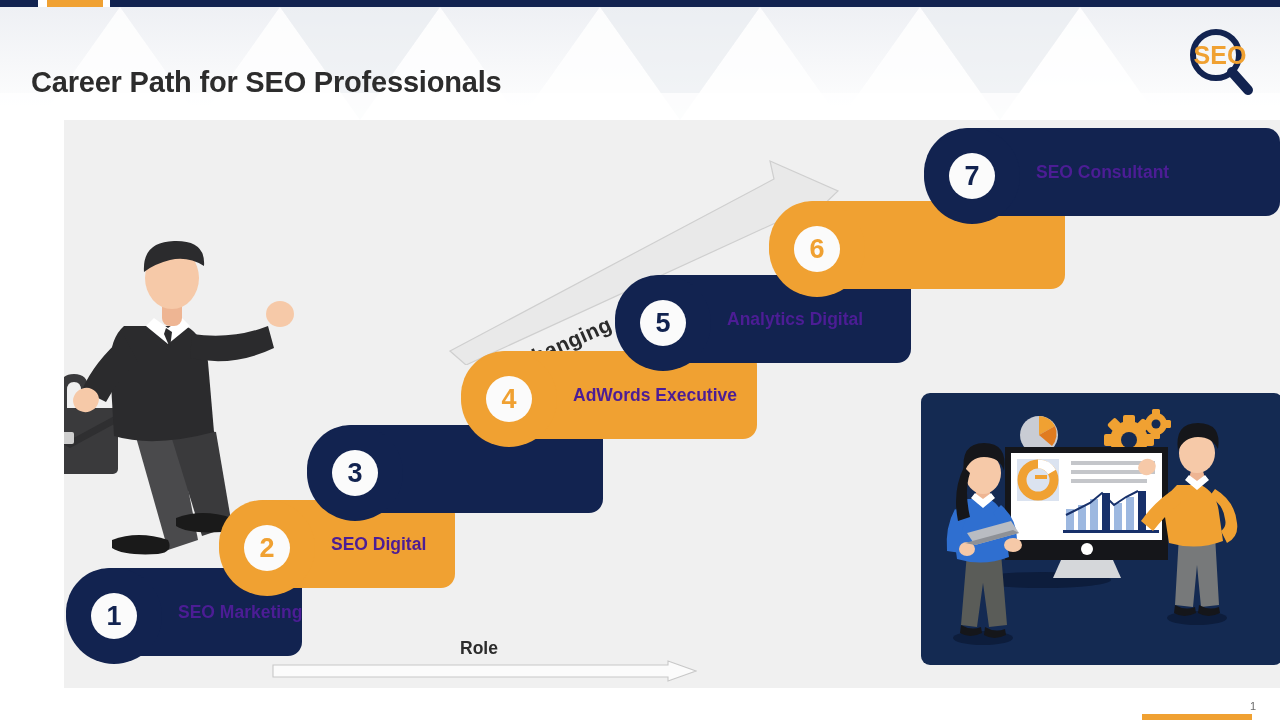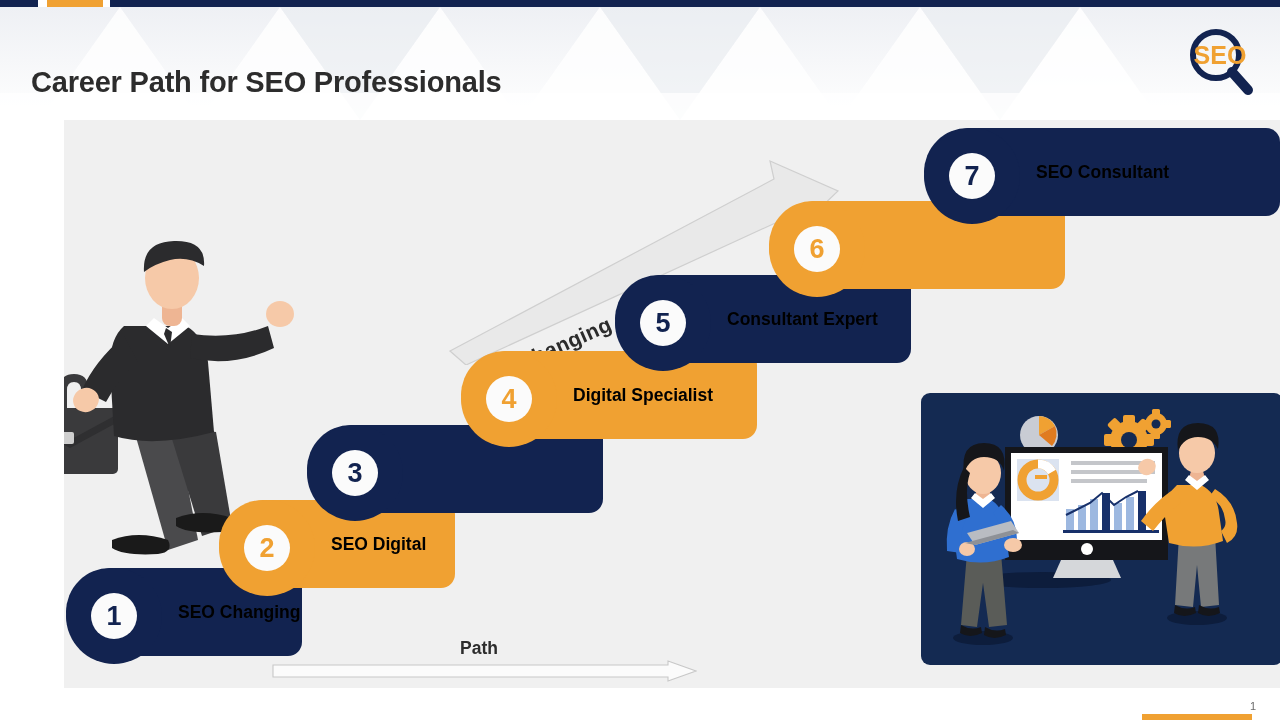--- a/index.html
+++ b/index.html
@@ -51,21 +51,21 @@
   }
   .step-hole {
     position:absolute; left:25px; top:25px;
     width:46px; height:46px; border-radius:50%;
     background:#fbfbfb;
     display:flex; align-items:center; justify-content:center;
     font-size:27px; font-weight:bold; line-height:1;
   }
   .step-label {
     position:absolute; top:34px; left:112px;
-    font-size:17.5px; font-weight:bold; color:#000000;
+    font-size:17.5px; font-weight:bold; color:#4c1d95;
     white-space:nowrap;
   }
   .navy .step-bar, .navy .step-ring { background:#122350; }
   .navy .step-hole { color:#122350; }
   .orange .step-bar, .orange .step-ring { background:#f0a132; }
   .orange .step-hole { color:#f0a132; }
 
   
   #changing-job-role-arrow { position:absolute; left:380px; top:35px; width:400px; height:210px; }
   #changing-job-role-label {
@@ -191,51 +191,51 @@
   <div class="step orange" style="left:705px; top:81px; width:356px; height:96px; z-index:6;">
     <div class="step-bar" style="width:296px;"></div>
     <div class="step-ring"></div>
     <div class="step-hole">6</div>
   </div>
 
   <div class="step navy" style="left:551px; top:155px; width:356px; height:96px; z-index:5;">
     <div class="step-bar" style="width:296px;"></div>
     <div class="step-ring"></div>
     <div class="step-hole">5</div>
-    <div class="step-label">Consultant Expert</div>
+    <div class="step-label">Analytics Digital</div>
   </div>
 
   <div class="step orange" style="left:397px; top:231px; width:356px; height:96px; z-index:4;">
     <div class="step-bar" style="width:296px;"></div>
     <div class="step-ring"></div>
     <div class="step-hole">4</div>
-    <div class="step-label">Digital Specialist</div>
+    <div class="step-label">AdWords Executive</div>
   </div>
 
   <div class="step navy" style="left:243px; top:305px; width:356px; height:96px; z-index:3;">
     <div class="step-bar" style="width:296px;"></div>
     <div class="step-ring"></div>
     <div class="step-hole">3</div>
   </div>
 
   <div class="step orange" style="left:155px; top:380px; width:356px; height:96px; z-index:2;">
     <div class="step-bar" style="width:236px;"></div>
     <div class="step-ring"></div>
     <div class="step-hole">2</div>
     <div class="step-label">SEO Digital</div>
   </div>
 
   <div class="step navy" style="left:2px; top:448px; width:356px; height:96px; z-index:1;">
     <div class="step-bar" style="width:236px;"></div>
     <div class="step-ring"></div>
     <div class="step-hole">1</div>
-    <div class="step-label">SEO Changing</div>
-  </div>
-
-  <div id="time-label">Path</div>
+    <div class="step-label">SEO Marketing</div>
+  </div>
+
+  <div id="time-label">Role</div>
   <svg id="time-arrow" viewBox="0 0 425 22">
     <polygon points="1,5 396,5 396,1 424,11 396,21 396,17 1,17" fill="#fbfbfb" stroke="#c8c8c8" stroke-width="1.1"></polygon>
   </svg>
 
   <div id="illustration-card">
     <svg viewBox="0 0 362 272" width="362" height="272">
 
       <g>
         <circle cx="118" cy="42" r="19" fill="#c9ccd4"></circle>
         <path d="M118 42 L118 23 A19 19 0 0 1 134 33 Z" fill="#f0a132"></path>

